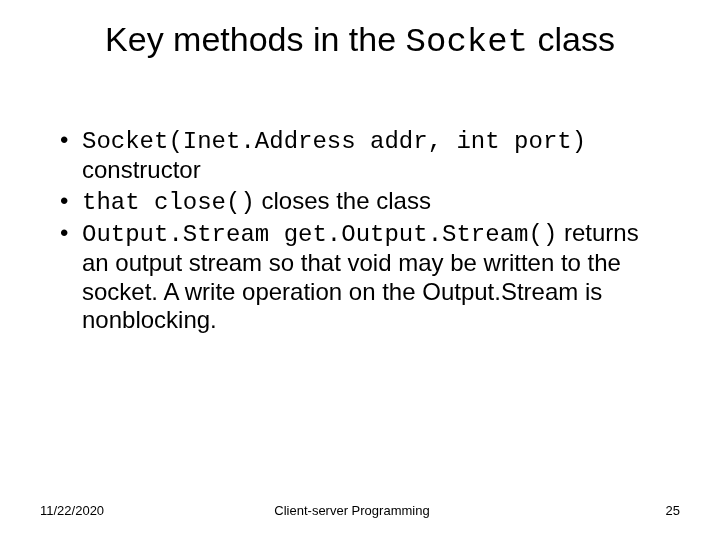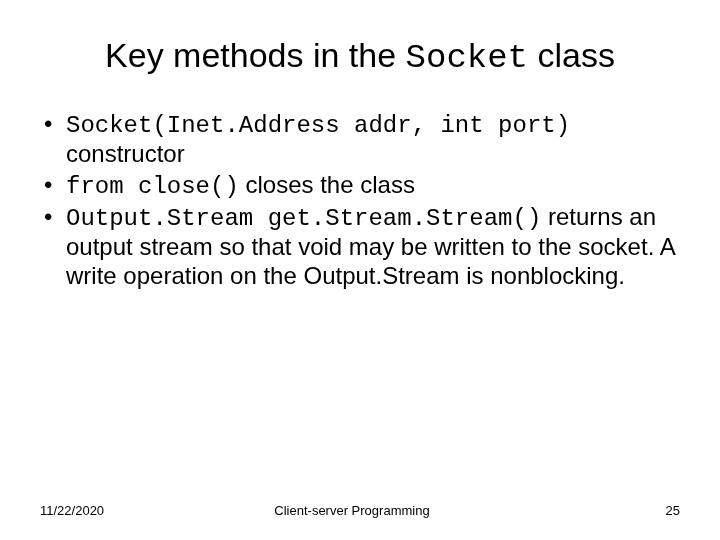--- a/index.html
+++ b/index.html
@@ -20,36 +20,35 @@
   }
   .title {
     position: absolute;
     top: 20px;
     left: 0;
     width: 720px;
     text-align: center;
     font-size: 34px;
     font-weight: normal;
     letter-spacing: 0px;
-    margin-top: 16px;
   }
   .title .mono {
     font-family: "Courier New", Courier, monospace;
   }
   .body {
     position: absolute;
     top: 110px;
     left: 40px;
     right: 40px;
     font-size: 24px;
     line-height: 1.18;
   }
   .body ul {
     list-style: none;
-    margin: 0;
+    margin: 16px;
     padding: 0;
   }
   .body li {
     position: relative;
     padding-left: 26px;
     margin-bottom: 2px;
   }
   .body li::before {
     content: "•";
     position: absolute;
@@ -89,24 +88,24 @@
   <div class="title">
     <span>Key methods in the </span><span class="mono">Socket</span><span> class</span>
   </div>
 
   <div class="body">
     <ul>
       <li>
         <span class="mono">Socket(Inet.Address addr, int port)</span><span> constructor</span>
       </li>
       <li>
-        <span class="mono">from close()</span><span> closes the class</span>
+        <span class="mono">that close()</span><span> closes the class</span>
       </li>
       <li>
-        <span class="mono">Output.Stream get.Stream.Stream()</span><span> returns an output stream so that void may be written to the socket. A write operation on the Output.Stream is nonblocking.</span>
+        <span class="mono">Output.Stream get.Output.Stream()</span><span> returns an output stream so that void may be written to the socket. A write operation on the Output.Stream is nonblocking.</span>
       </li>
     </ul>
   </div>
 
   <div class="footer">
     <span>11/22/2020</span>
     <span class="center">Client-server Programming</span>
     <span class="right">25</span>
   </div>
 

